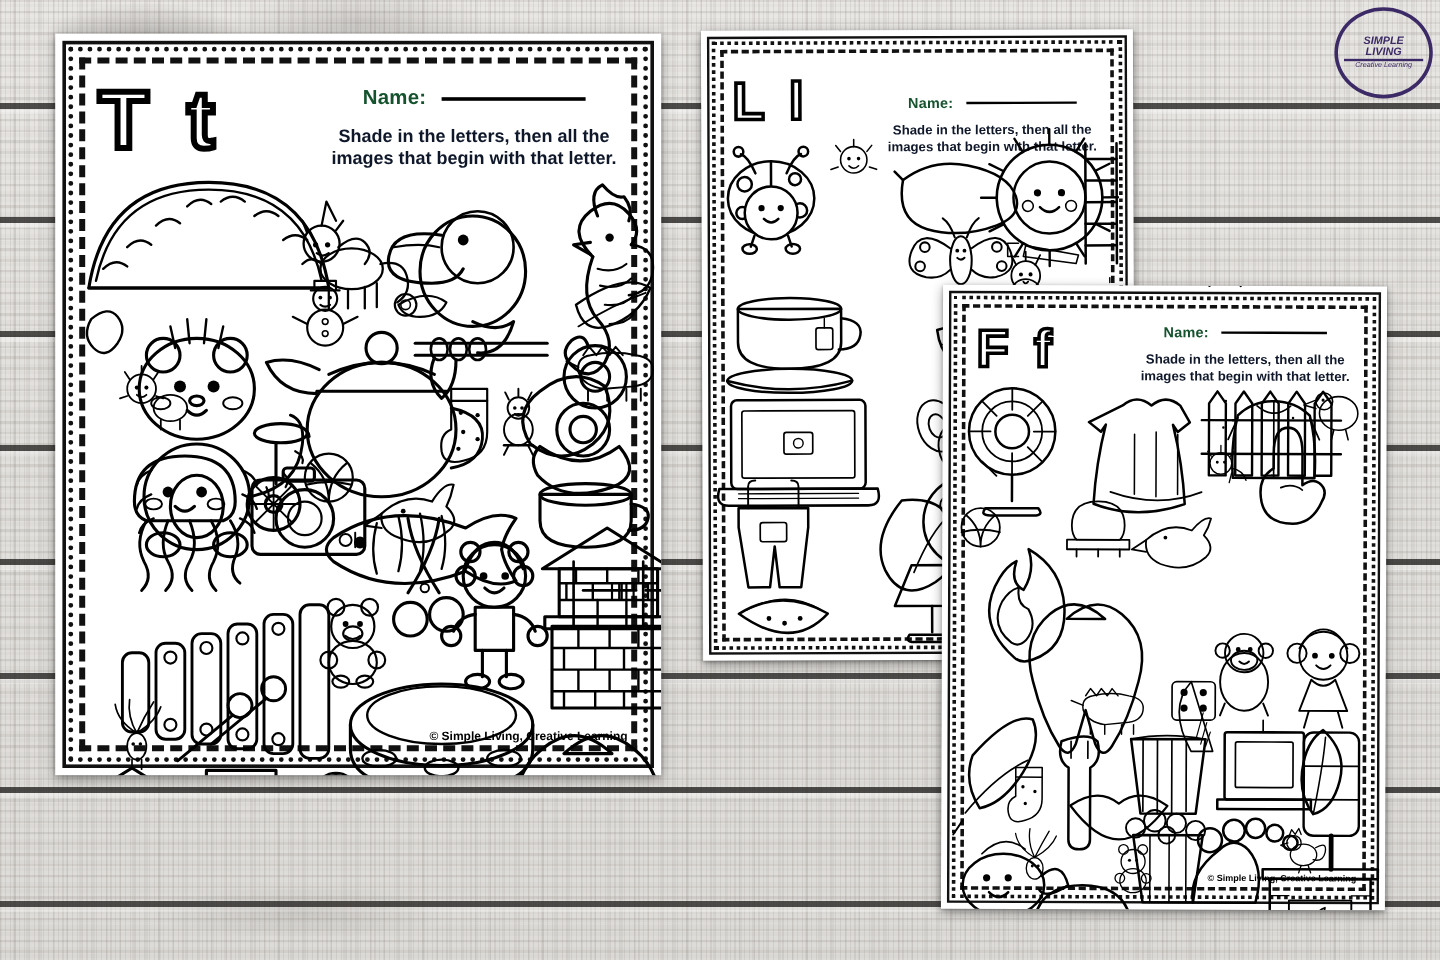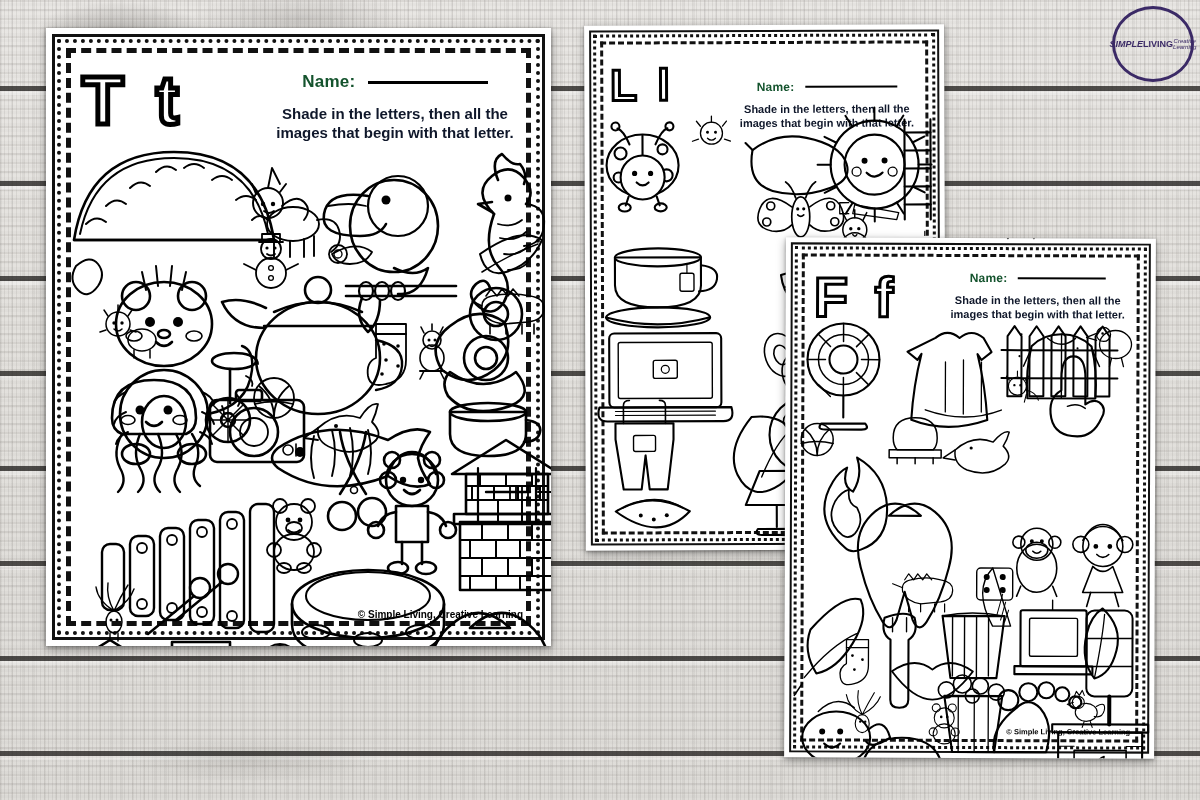--- a/index.html
+++ b/index.html
@@ -58,24 +58,24 @@
   .nm{font-weight:700;color:#14532d;letter-spacing:.2px;}
   .nmline{display:inline-block;border-bottom:2px solid #000;vertical-align:middle;}
   .instr{font-weight:700;color:#0f172a;line-height:1.28;text-align:left;}
 
   .bigletters{position:absolute;font-weight:700;color:#fff;
     -webkit-text-stroke:4px #000;letter-spacing:.10em;line-height:1;}
   .copy{position:absolute;font-weight:700;color:#000;white-space:nowrap;}
 
   
   #logo{position:absolute;border-radius:50%;border:3px solid #3b2a66;
-    display:flex;align-items:center;justify-content:center;
+    display:flex;flex-direction:column;align-items:center;justify-content:center;
     color:#3b2a66;text-align:center;line-height:1;}
   #logo .l1{font-weight:700;font-style:italic;}
-  #logo .l2{font-weight:700;}
+  #logo .l2{font-weight:700;font-style:italic;}
   #logo .l3{font-style:italic;}
   #logo .bar{height:2px;background:#3b2a66;width:86%;margin:1px 0;}
 
   svg{display:block;}
 </style>
 </head>
 <body>
 
 <div id="wood"></div>
 
@@ -311,21 +311,21 @@
   </svg>
 
   <div class="copy" style="right:22px;bottom:22px;font-size:7.5px;">© Simple Living, Creative Learning</div>
 </div>
 
 <div class="sheet" style="left:785px;top:238px;width:370px;height:520px;transform:rotate(0.2deg);">
   <div class="frame-outer" style="left:5px;top:5px;right:5px;bottom:5px;"></div>
   <div class="frame-dot" style="left:9px;top:9px;right:9px;bottom:9px;"></div>
   <div class="frame-dash" style="left:16px;top:16px;right:16px;bottom:16px;border-width:3px;"></div>
 
-  <div class="bigletters" style="left:28px;top:32px;font-size:56px;-webkit-text-stroke:3px #000;">F f</div>
+  <div class="bigletters" style="left:28px;top:32px;font-size:44px;-webkit-text-stroke:3px #000;">F f</div>
 
   <div class="hdr" style="left:152px;top:30px;width:200px;">
     <div style="text-align:center;">
       <span class="nm" style="font-size:12px;">Name:</span>
       <span class="nmline" style="width:88px;margin-left:6px;"></span>
     </div>
     <div class="instr" style="font-size:11px;margin-top:7px;text-align:center;">
       <div>Shade in the letters, then all the</div>
       <div>images that begin with that letter.</div>
     </div>

